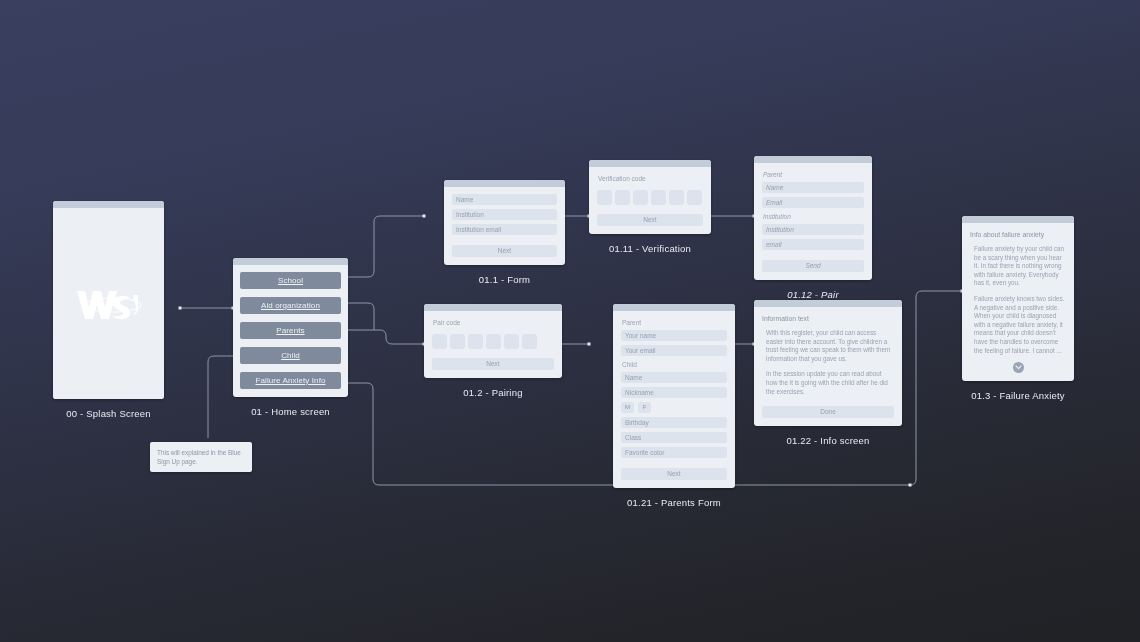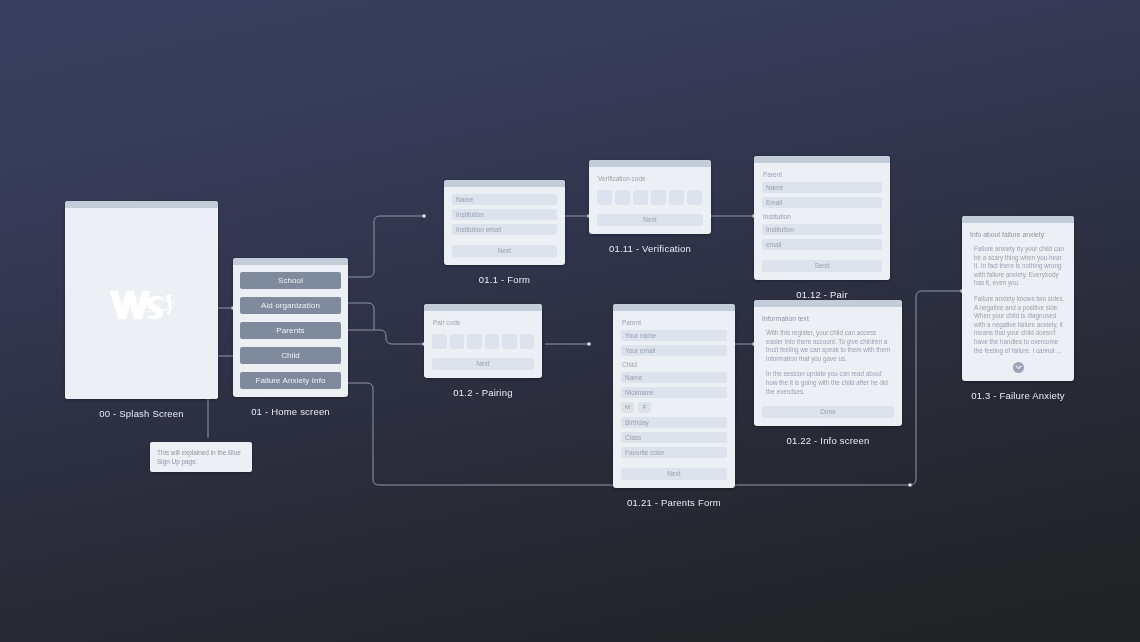--- a/index.html
+++ b/index.html
@@ -98,20 +98,21 @@
   .menu-btn {
     background: #7f8b9c;
     border-radius: 2px;
     height: 17px;
     line-height: 17px;
     text-align: center;
     color: #eef1f6;
     font-size: 8px;
     margin-bottom: 8px;
     letter-spacing: .1px;
+    text-decoration: underline;
   }
   .menu-btn:last-child { margin-bottom: 0; text-align: center; }
   
   .splash-card { height: 198px; }
   .splash-body {
     height: 191px;
     background: #eceff4;
     position: relative;
   }
   .logo-wrap {
@@ -214,21 +215,21 @@
       <rect x="422.5" y="342.5" width="3" height="3"></rect>
       <rect x="587.5" y="214.5" width="3" height="3"></rect>
       <rect x="587.5" y="342.5" width="3" height="3"></rect>
       <rect x="752.5" y="214.5" width="3" height="3"></rect>
       <rect x="752.5" y="342.5" width="3" height="3"></rect>
       <rect x="960.5" y="289.5" width="3" height="3"></rect>
       <rect x="908.5" y="483.5" width="3" height="3"></rect>
     </g>
   </svg>
 
-  <div class="node" style="left:53px; top:201px; width:153px;margin-left:12px;">
+  <div class="node" style="left:53px; top:201px; width:111px;">
     <div class="card splash-card">
       <div class="statusbar"></div>
       <div class="splash-body">
         <div class="logo-wrap">
           <svg width="72" height="42" viewBox="0 0 72 42" aria-hidden="true">
             <ellipse cx="40" cy="22" rx="28" ry="7" fill="none" stroke="#ffffff" stroke-width="1.2" opacity="0.85"></ellipse>
             <path d="M4 8 L12 8 L16 24 L20 8 L28 8 L32 24 L36 8 L44 8 L36 36 L28 36 L24 22 L20 36 L12 36 Z" fill="#ffffff"></path>
             <path d="M44 14 q8 -3 13 1 q-5 1 -9 3 q-3 2 1 4 q6 2 8 6 q2 6 -6 8 q-7 1 -12 -3 q6 1 10 -1 q3 -2 -1 -4 q-7 -2 -8 -7 q-1 -5 4 -7 Z" fill="#ffffff"></path>
             <path d="M60 12 l5 0 l0 14 q0 5 -5 6 q3 -3 3 -7 Z" fill="#ffffff"></path>
           </svg>
@@ -278,38 +279,38 @@
           <div class="codebox"></div>
           <div class="codebox"></div>
           <div class="codebox"></div>
         </div>
         <div class="btn">Next</div>
       </div>
     </div>
     <div class="node-label">01.11 - Verification</div>
   </div>
 
-  <div class="node" style="left:754px; top:156px; width:136px;">
+  <div class="node" style="left:754px; top:156px; width:118px;font-style:italic;">
     <div class="card">
       <div class="statusbar"></div>
       <div class="card-body">
         <div class="grouplabel">Parent</div>
         <div class="field">Name</div>
         <div class="field">Email</div>
         <div class="grouplabel">Institution</div>
         <div class="field">Institution</div>
         <div class="field">email</div>
         <div class="spacer6"></div>
         <div class="btn">Send</div>
       </div>
     </div>
     <div class="node-label">01.12 - Pair</div>
   </div>
 
-  <div class="node" style="left:424px; top:304px; width:118px;">
+  <div class="node" style="left:424px; top:304px; width:138px;">
     <div class="card">
       <div class="statusbar"></div>
       <div class="card-body">
         <div class="grouplabel">Pair code</div>
         <div class="codeboxes">
           <div class="codebox"></div>
           <div class="codebox"></div>
           <div class="codebox"></div>
           <div class="codebox"></div>
           <div class="codebox"></div>

